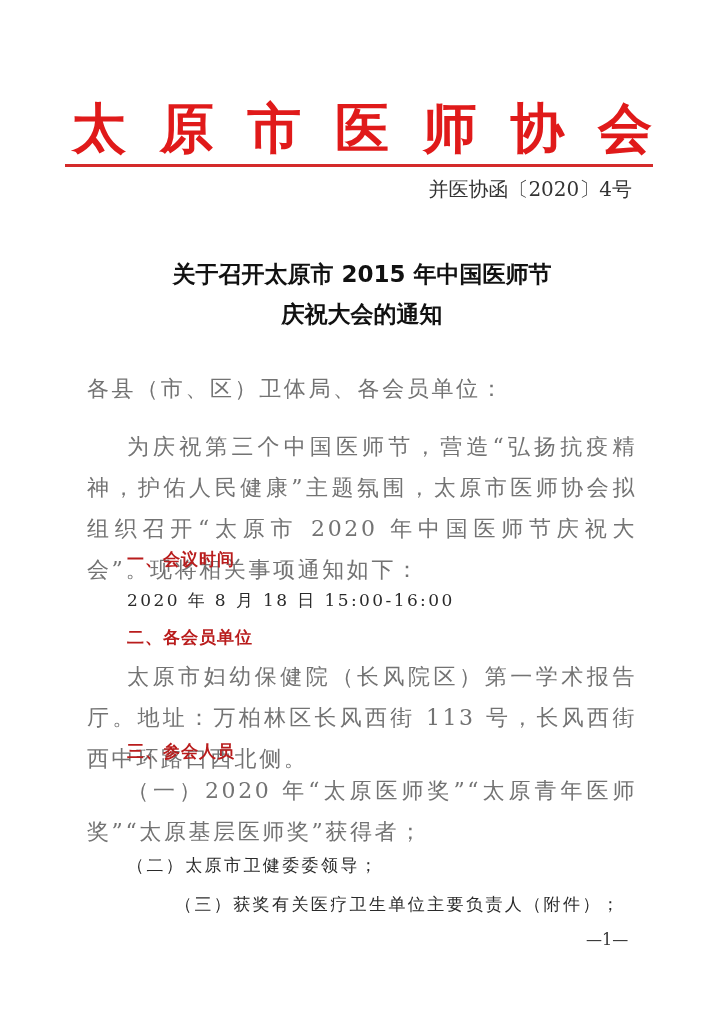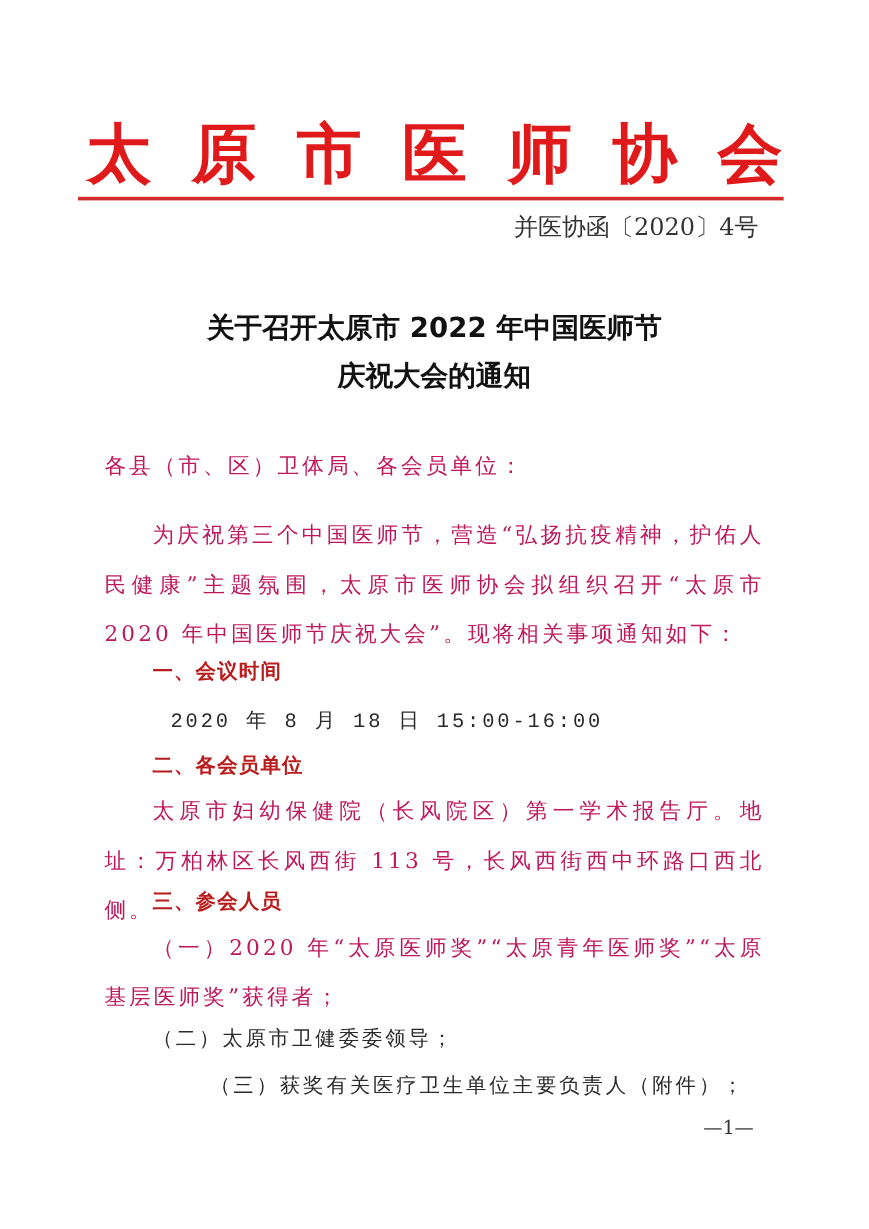--- a/index.html
+++ b/index.html
@@ -57,23 +57,23 @@
       font-weight: bold;
       color: #111;
       line-height: 40px;
     }
     .title.l1 { top: 254px; }
     .title.l2 { top: 294px; }
     .para {
       position: absolute;
       left: 87px;
       width: 550px;
-      font-size: 18px;
+      font-size: 22px;
       line-height: 41px;
-      color: #be185d;
+      color: #737373;
       letter-spacing: 2.6px;
       text-align: justify;
     }
     .para.indent { text-indent: 40px; }
     .heading {
       position: absolute;
       left: 127px;
       font-family: "DejaVu Sans", "Liberation Sans", sans-serif;
       font-size: 17px;
       font-weight: bold;
@@ -105,29 +105,29 @@
   <span>医</span>
   <span>师</span>
   <span>协</span>
   <span>会</span>
 </div>
 
 <div class="red-rule"></div>
 
 <div class="doc-number">并医协函〔2020〕4号</div>
 
-<div class="title l1">关于召开太原市 2022 年中国医师节</div>
+<div class="title l1">关于召开太原市 2015 年中国医师节</div>
 <div class="title l2">庆祝大会的通知</div>
 
 <div class="para" style="top:368px;">各县（市、区）卫体局、各会员单位：</div>
 
 <div class="para indent" style="top:426px;">为庆祝第三个中国医师节，营造“弘扬抗疫精神，护佑人民健康”主题氛围，太原市医师协会拟组织召开“太原市 2020 年中国医师节庆祝大会”。现将相关事项通知如下：</div>
 
 <div class="heading" style="top:548px;">一、会议时间</div>
-<div class="line" style="left:142px; top:589px;font-family:Liberation Mono, monospace;">2020 年 8 月 18 日 15:00-16:00</div>
+<div class="line" style="left:127px; top:589px;">2020 年 8 月 18 日 15:00-16:00</div>
 
 <div class="heading" style="top:626px;">二、各会员单位</div>
 <div class="para indent" style="top:656px;">太原市妇幼保健院（长风院区）第一学术报告厅。地址：万柏林区长风西街 113 号，长风西街西中环路口西北侧。</div>
 
 <div class="heading" style="top:740px;">三、参会人员</div>
 <div class="para indent" style="top:770px;">（一）2020 年“太原医师奖”“太原青年医师奖”“太原基层医师奖”获得者；</div>
 <div class="line" style="left:127px; top:854px;text-align:right;">（二）太原市卫健委委领导；</div>
 <div class="line" style="left:127px; top:893px;margin-left:48px;">（三）获奖有关医疗卫生单位主要负责人（附件）；</div>
 
 <div class="page-num">—1—</div>

